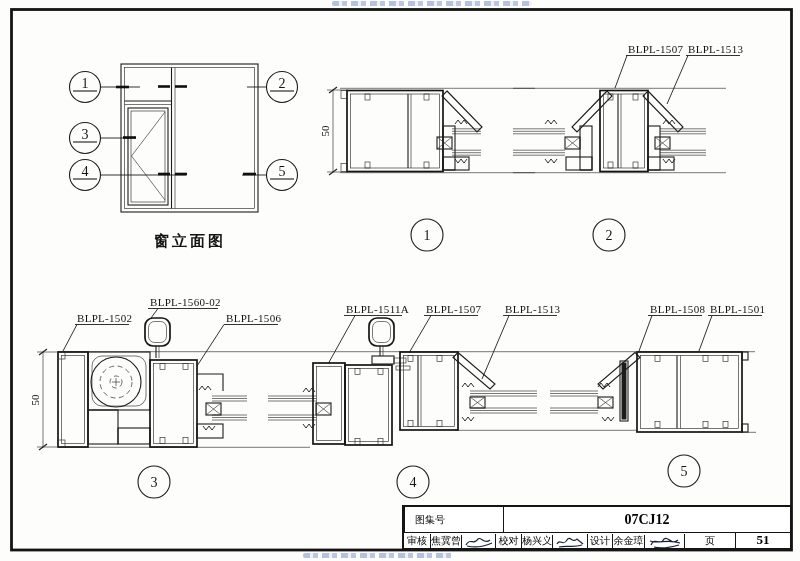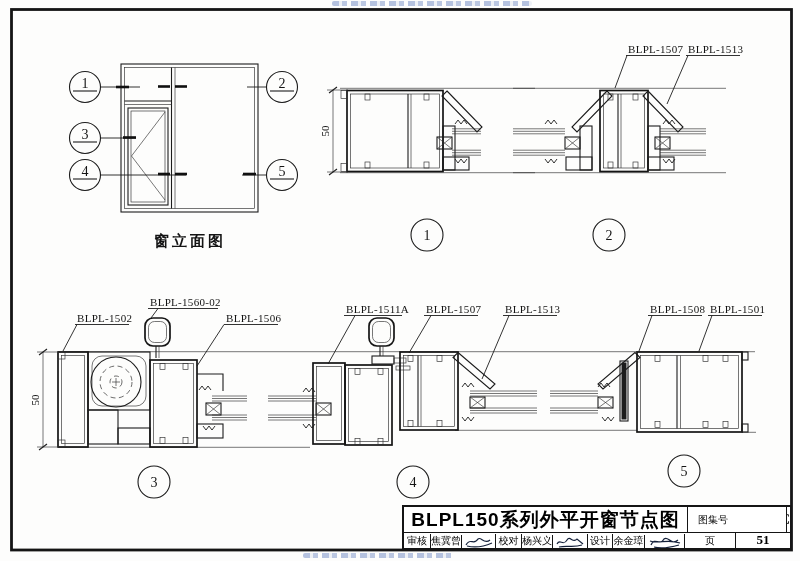--- a/index.html
+++ b/index.html
@@ -385,21 +385,20 @@
       <text x="710" y="313" class="lbl">BLPL-1501</text>
       <line x1="708" y1="315.5" x2="762" y2="315.5" class="w9"></line>
       <line x1="712" y1="315.5" x2="699" y2="351" class="w9"></line>
       <circle cx="684" cy="471" r="16" class="ln"></circle>
       <text x="684" y="476" text-anchor="middle" class="num">5</text>
     </g>
   </svg>
 
   <div class="tb">
     <div class="tb-row1">
-      <div class="cell tb-title">BLPL150系列外平开窗节点图</div>
       <div class="cell tb-atlas-label bl sm">图集号</div>
       <div class="cell tb-atlas-no bl">07CJ12</div>
     </div>
     <div class="tb-row2">
       <div class="cell sm" style="width:26px">审核</div>
       <div class="cell sm bl" style="width:31px">焦冀曾</div>
       <div class="cell bl sig" style="width:34px">
         <svg width="30" height="13" viewBox="0 0 30 13">
             <path d="M2,10 C6,2 10,11 14,4 C17,1 20,10 26,5 M3,11 C11,13 19,12 28,8" stroke="#14203a" stroke-width="1.2" fill="none"></path>
           </svg>

